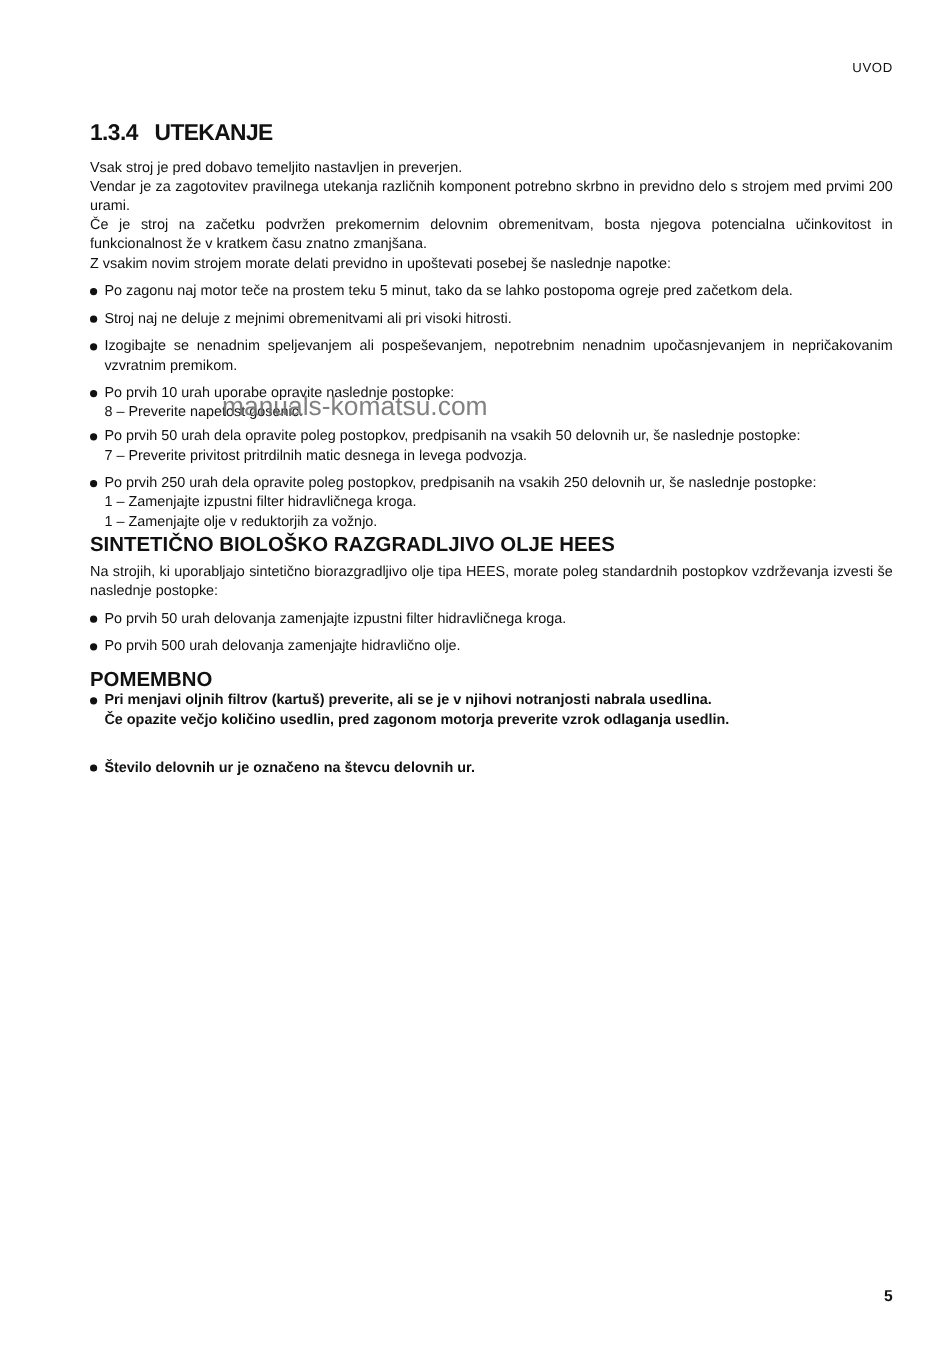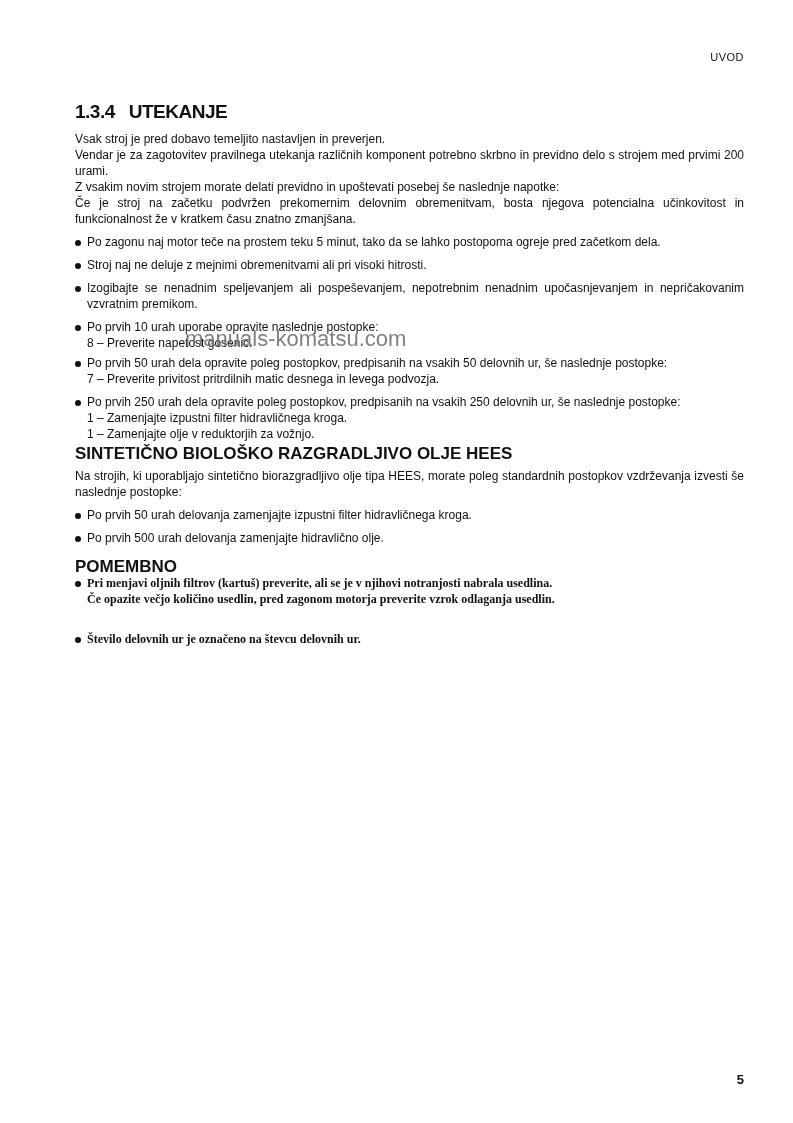--- a/index.html
+++ b/index.html
@@ -7,38 +7,38 @@
          font-family: "Liberation Sans", sans-serif; color: #111; }
   .hdr { position: absolute; top: 51px; right: 49px; font-size: 11px; letter-spacing: 0.5px; }
   .title { position: absolute; left: 75px; top: 101px; font-size: 19px; font-weight: bold; letter-spacing: -0.5px; }
   .title .num { margin-right: 14px; text-align: center; }
   .content { position: absolute; left: 75px; top: 131px; width: 669px; font-size: 12px; line-height: 16px; }
   .content p { margin: 0; text-align: justify; }
   .bl { position: relative; padding-left: 12px; margin: 0; text-align: justify; }
   .bl .dot { position: absolute; left: 0; top: 6px; width: 6px; height: 6px; border-radius: 50%; background: #111; }
   .sub { display: block; }
   .h2 { font-weight: bold; font-size: 17px; margin: 0; }
-  .bold { font-weight: bold; font-family: Liberation Serif, serif; }
+  .bold { font-weight: bold; }
   .watermark { position: absolute; left: 185px; top: 326px; font-size: 22px; color: #737373; opacity: 0.9; }
   .pnum { position: absolute; right: 49px; top: 1072px; font-size: 13px; font-weight: bold; }
 </style>
 </head>
 <body>
 
 <div class="hdr">UVOD</div>
 
 <div class="title">
   <span class="num">1.3.4</span><span>UTEKANJE</span>
 </div>
 
 <div class="content">
   <p>Vsak stroj je pred dobavo temeljito nastavljen in preverjen.</p>
   <p>Vendar je za zagotovitev pravilnega utekanja različnih komponent potrebno skrbno in previdno delo s strojem med prvimi 200 urami.</p>
+  <p>Če je stroj na začetku podvržen prekomernim delovnim obremenitvam, bosta njegova potencialna učinkovitost in funkcionalnost že v kratkem času znatno zmanjšana.</p>
   <p>Z vsakim novim  strojem morate delati previdno in upoštevati posebej še naslednje napotke:</p>
-  <p>Če je stroj na začetku podvržen prekomernim delovnim obremenitvam, bosta njegova potencialna učinkovitost in funkcionalnost že v kratkem času znatno zmanjšana.</p>
 
   <div class="bl" style="margin-top:7px">
     <span class="dot"></span>
     <span>Po zagonu naj motor teče na prostem teku 5 minut, tako da se lahko postopoma ogreje pred začetkom dela.</span>
   </div>
   <div class="bl" style="margin-top:7px">
     <span class="dot"></span>
     <span>Stroj naj ne deluje z mejnimi obremenitvami ali pri visoki hitrosti.</span>
   </div>
   <div class="bl" style="margin-top:7px">

